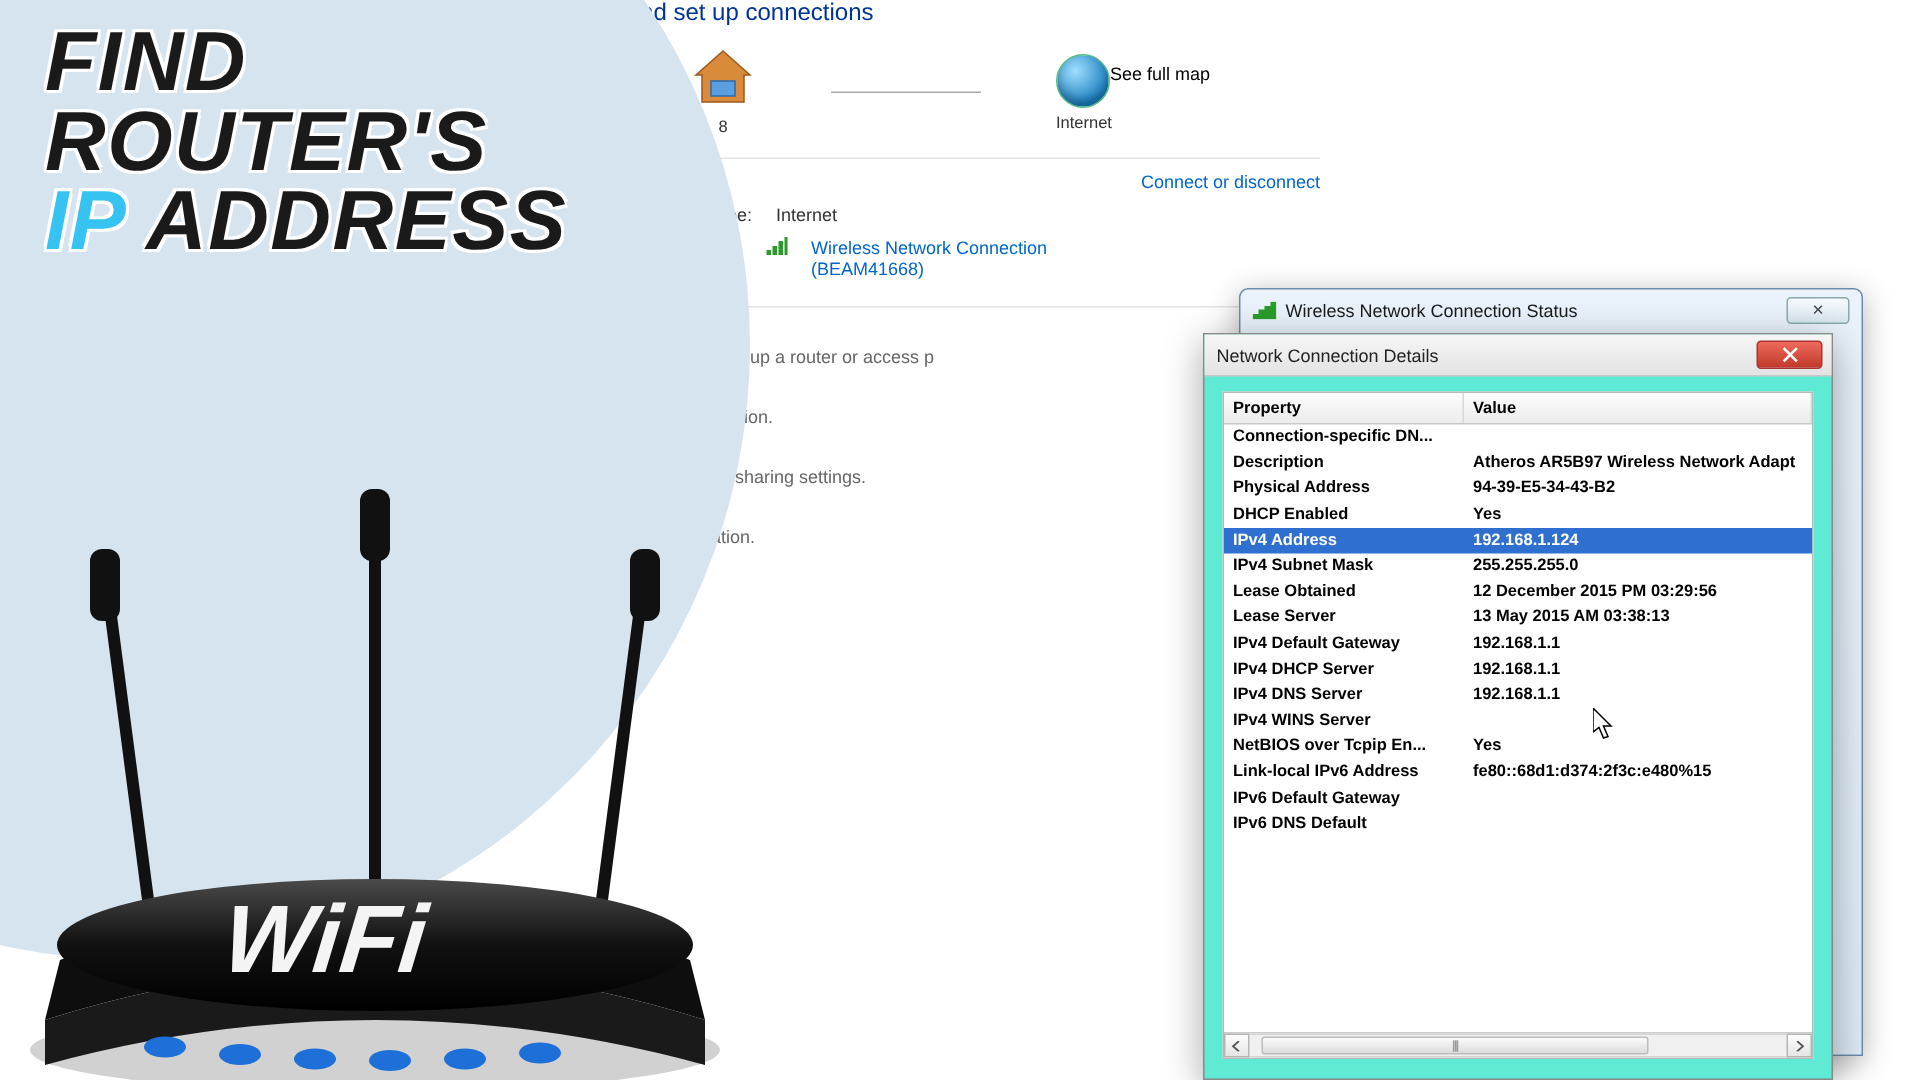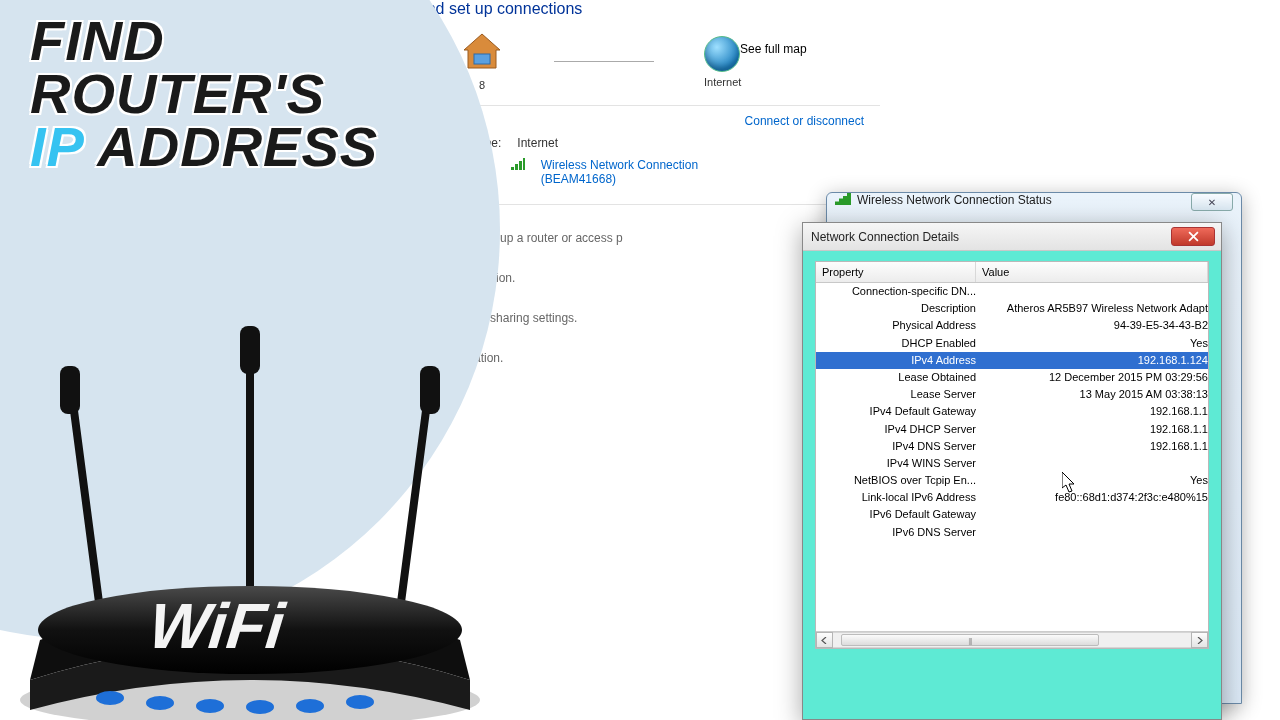--- a/index.html
+++ b/index.html
@@ -23,39 +23,39 @@
 .bg .lbl { font-size: 11px; text-align: center; margin-top: 4px; }
 .bg .dash { width: 100px; border-top: 1px solid #aaa; }
 .bg .link { color: #0066cc; cursor: pointer; }
 .bg .row { margin: 8px 0 8px 100px; display:flex; gap:16px; }
 .bg .sig { display:inline-block; width:14px; height:12px; background: linear-gradient(to top,#2a9b2a 25%,transparent 25%),linear-gradient(to top,#2a9b2a 50%,transparent 50%),linear-gradient(to top,#2a9b2a 75%,transparent 75%),linear-gradient(to top,#2a9b2a 100%,transparent 100%); background-size:3px 100%; background-repeat:no-repeat; background-position:0 100%,4px 100%,8px 100%,12px 100%; }
 .bg .blk { margin: 26px 0 0 100px; color:#666; }
 .bg-full-map { position:absolute; left:740px; top:42px; }
 
 
 .statuswin { position: absolute; left: 826px; top: 192px; width: 416px; height: 512px; background: linear-gradient(#eaf3fb, #dbe9f6); border: 1px solid #6b8aa8; border-radius: 6px 6px 0 0; box-shadow: 0 4px 20px rgba(0,0,0,.3); }
-.statuswin .bar { height: 28px; display:flex; align-items:flex-start; padding:0 8px; }
+.statuswin .bar { height: 28px; display:flex; align-items:center; padding:0 8px; }
 .statuswin .bar .sig { width:16px; height:14px; margin-right:6px; }
 .statuswin .bar .t { font-size:12px; color:#1a1a1a; flex:1; }
 .xbtn { width:42px; height:18px; border:1px solid #8aa; border-radius:3px; background:linear-gradient(#f8fbff,#d8e6f0); font-size:10px; display:flex; align-items:center; justify-content:center; color:#445; cursor:pointer; }
 
 
 .details { position: absolute; left: 802px; top: 222px; width: 420px; height: 498px; background: #5eead4; border: 1px solid #888; box-shadow: 0 6px 24px rgba(0,0,0,.35); }
 .details .bar { height: 28px; background: linear-gradient(#f6f6f6,#e3e3e3); border-bottom:1px solid #c8c8c8; display:flex; align-items:center; padding:0 6px; }
 .details .bar .t { font-size:12px; color:#222; flex:1; padding-left:2px; }
 .closeX { width:44px; height:19px; border:1px solid #a33; border-radius:3px; background:linear-gradient(#ef6a5a,#c0392b); display:flex; align-items:center; justify-content:center; cursor:pointer; }
 .closeX svg { width:11px; height:11px; }
 .details .body { padding: 10px 12px 10px 12px; }
 .details .caption { font-size:11px; margin-bottom:4px; }
-.grid { border:1px solid #b9b9b9; background:#fff; height: 388px; position:relative; }
+.grid { border:1px solid #b9b9b9; background:#fff; height: 445px; position:relative;font-weight:bold; }
 .grid .head { display:flex; background:linear-gradient(#fdfdfd,#ececec); border-bottom:1px solid #c8c8c8; }
 .grid .head div { padding:4px 6px; font-size:11px; border-right:1px solid #d8d8d8; }
 .colP { width: 160px; }
 .colV { flex:1; }
-.rows { overflow:hidden;text-align:right; }
+.rows { overflow:hidden; }
 .rows .r { display:flex; font-size:11px; line-height:1.2; padding: 2px 0; white-space:nowrap; }
 .rows .r.sel { background:#2f6fd0; color:#fff; }
 .rows .r .p { width:160px; padding-left:6px; overflow:hidden; text-overflow:ellipsis; }
 .rows .r .v { flex:1; padding-left:6px; overflow:hidden; text-overflow:ellipsis; }
 .hscroll { position:absolute; left:0; right:0; bottom:0; height:17px; background:#f0f0f0; border-top:1px solid #ccc; display:flex; }
 .hscroll .btn { width:17px; height:100%; border:1px solid #b5b5b5; background:linear-gradient(#fdfdfd,#e5e5e5); display:flex; align-items:center; justify-content:center; cursor:pointer; }
 .hscroll .track { flex:1; position:relative; border-top:1px solid #d5d5d5; border-bottom:1px solid #d5d5d5; }
 .hscroll .thumb { position:absolute; left:8px; top:1px; bottom:1px; width:72%; background:linear-gradient(#fbfbfb,#dcdcdc); border:1px solid #bcbcbc; border-radius:2px; }
 .hscroll .thumb::after { content:"|||"; position:absolute; left:50%; top:50%; transform:translate(-50%,-50%); font-size:8px; color:#999; letter-spacing:-1px; }
 .details .footer { display:flex; justify-content:flex-end; padding: 10px 12px 12px; }
@@ -77,21 +77,21 @@
       </svg>
       <div class="lbl">8</div>
     </div>
     <div class="dash"></div>
     <div>
       <div class="globe"></div>
       <div class="lbl">Internet</div>
     </div>
   </div>
   <div style="border-top:1px solid #e3e3e3; margin:14px 0 6px 0;"></div>
-  <div class="row" style="justify-content:flex-end; margin-right:16px;">
+  <div class="row" style="justify-content:flex-end; margin-right:0;">
     <span class="link">Connect or disconnect</span>
   </div>
   <div class="row">
     <span>ss type:</span>
     <span>Internet</span>
   </div>
   <div class="row">
     <span>ctions:</span>
     <span class="sig"></span>
     <span>
@@ -145,20 +145,24 @@
           </div>
           <div class="r">
             <div class="p">DHCP Enabled</div>
             <div class="v">Yes</div>
           </div>
           <div class="r sel">
             <div class="p">IPv4 Address</div>
             <div class="v">192.168.1.124</div>
           </div>
           <div class="r">
+            <div class="p">IPv4 Subnet Mask</div>
+            <div class="v">255.255.255.0</div>
+          </div>
+          <div class="r">
             <div class="p">Lease Obtained</div>
             <div class="v">12 December 2015 PM 03:29:56</div>
           </div>
           <div class="r">
             <div class="p">Lease Server</div>
             <div class="v">13 May 2015 AM 03:38:13</div>
           </div>
           <div class="r">
             <div class="p">IPv4 Default Gateway</div>
             <div class="v">192.168.1.1</div>
@@ -181,21 +185,21 @@
           </div>
           <div class="r">
             <div class="p">Link-local IPv6 Address</div>
             <div class="v">fe80::68d1:d374:2f3c:e480%15</div>
           </div>
           <div class="r">
             <div class="p">IPv6 Default Gateway</div>
             <div class="v"></div>
           </div>
           <div class="r">
-            <div class="p">IPv6 DNS Server</div>
+            <div class="p">IPv6 DNS Default</div>
             <div class="v"></div>
           </div>
         </div>
       <div class="hscroll">
         <div class="btn">
           <svg width="7" height="7" viewBox="0 0 7 7">
               <path d="M5 0 L1 3.5 L5 7" fill="none" stroke="#555" stroke-width="1.2"></path>
             </svg>
         </div>
         <div class="track">

